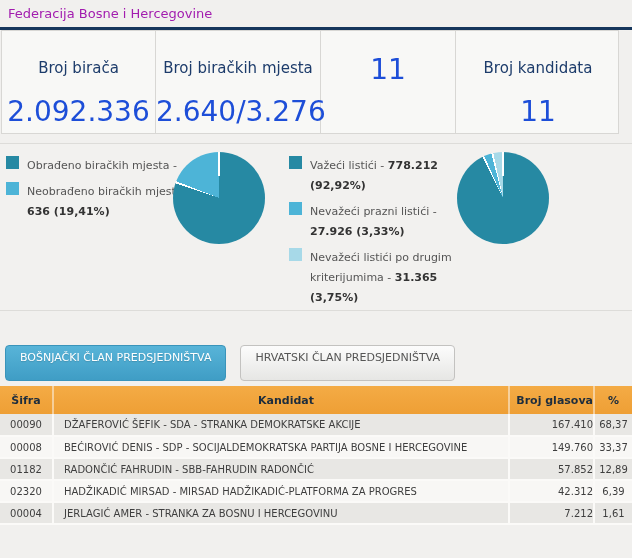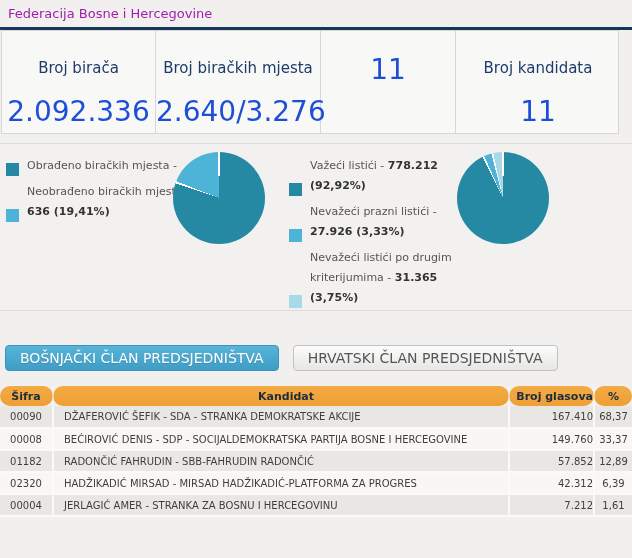--- a/index.html
+++ b/index.html
@@ -15,44 +15,44 @@
   
   .stats { display:grid; grid-template-columns:154px 165px 135px 164px; width:618px; margin-left:1px; background:#f8f8f6; border:1px solid #d8d7d4; height:104px; }
   .stat { border-right:1px solid #d8d7d4; text-align:center; padding-top:16px; }
   .stat:last-child { border-right:none; }
   .stat-label { font-size:15px; line-height:19px; color:#1d3c6b; height:42px; display:flex; align-items:center; justify-content:center; }
   .stat-value { font-size:28px; color:#1d4ed8; margin-top:6px; white-space:nowrap; }
   
   .charts { margin-top:9px; border-top:1px solid #dddcd9; border-bottom:1px solid #dddcd9; height:168px; display:flex; align-items:flex-start; padding:8px 0 0 6px; background:#f2f1ef; }
   .chart-block { display:flex; align-items:flex-start; }
   .legend { padding-top:4px; }
-  .legend-item { display:flex; align-items:flex-end; margin-bottom:6px; }
+  .legend-item { display:flex; align-items:flex-start; margin-bottom:6px; }
   .swatch { width:13px; height:13px; flex:0 0 13px; margin-right:8px; }
   .legend-text { font-size:11px; color:#555; }
   .legend-line { line-height:20px; white-space:nowrap; }
   .legend-text .b { font-weight:bold; color:#333; }
   .legend-1 { width:165px; }
   .legend-2 { width:160px; margin-left:24px; }
   .pie { width:92px; height:92px; border-radius:50%; margin-top:0; }
   .pie-1 { margin-left:2px; }
   .pie-2 { margin-left:8px; }
   
   .tabs { margin:34px 0 0 5px; height:26px; display:flex; }
-  .tab { height:26px; line-height:24px; padding:0 14px; font-size:14px; border-radius:4px; cursor:pointer; white-space:nowrap; }
+  .tab { height:36px; line-height:24px; padding:0 14px; font-size:11px; border-radius:4px; cursor:pointer; white-space:nowrap; }
   .tab.active {
     background:linear-gradient(#58b4d8,#3f9dc5); color:#fff;
     border:1px solid #3a94ba; text-shadow:0 1px 1px rgba(0,0,0,.15);
   }
   .tab.inactive {
     background:linear-gradient(#fcfcfc,#e6e6e4); color:#555;
     border:1px solid #c3c2c0; margin-left:14px;text-align:right;
   }
   
   .results { margin-top:15px; width:632px; border-collapse:collapse; table-layout:fixed; }
-  .results th { height:20px; background:linear-gradient(#f4ab45,#ee9f35); color:#1d2d3d; font-size:11px; font-weight:bold; border-right:2px solid rgba(252,250,248,.5);border-radius:11px; }
+  .results th { height:28px; background:linear-gradient(#f4ab45,#ee9f35); color:#1d2d3d; font-size:11px; font-weight:bold; border-right:2px solid rgba(252,250,248,.5); }
   .results th:last-child, .results td:last-child { border-right:none; }
   .results td { height:22px; font-size:10px; color:#3e3e3e; border-right:2px solid #fbfaf8; border-bottom:2px solid #fbfaf8; white-space:nowrap; overflow:hidden; }
   .results tbody tr:nth-child(odd) { background:#e8e7e4; }
   .results tbody tr:nth-child(even) { background:#f8f7f5; }
   .results .c0 { width:53px; text-align:center; }
   .results .c1 { width:auto; text-align:left; padding-left:10px; }
   .results .c2 { width:85px; text-align:right;margin-left:7px; }
   .results .c3 { width:38px; text-align:center; }
 </style>
 </head>

